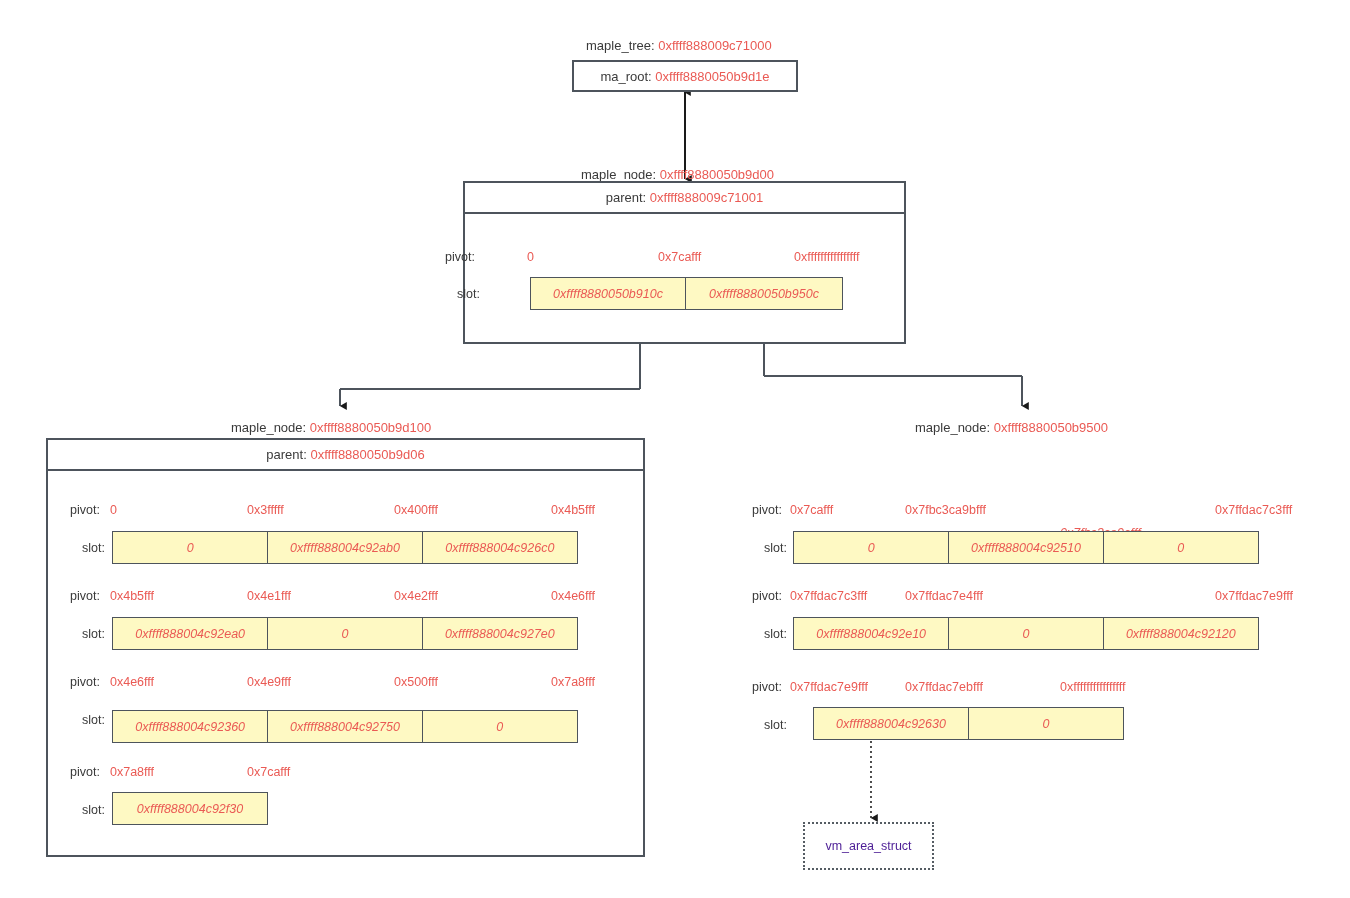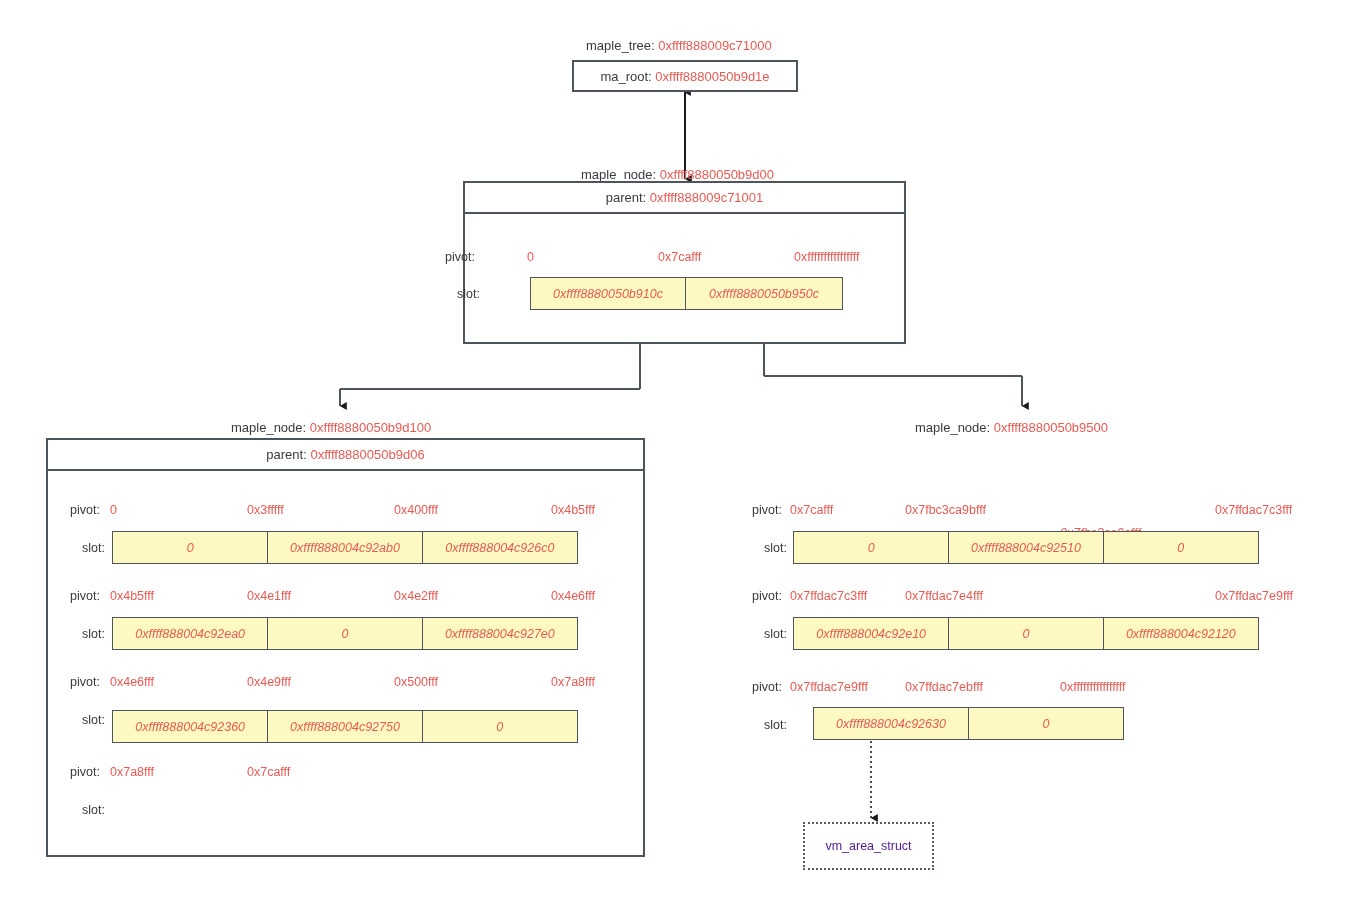--- a/index.html
+++ b/index.html
@@ -198,20 +198,23 @@
   <div class="slotrow" style="left:112px;top:703px;width:466px;height:33px;margin-top:7px;">
     <div class="slotcell" style="width:156px;">0xffff888004c92360</div>
     <div class="slotcell" style="width:155px;">0xffff888004c92750</div>
     <div class="slotcell" style="width:155px;">0</div>
   </div>
 
   <div class="rowlabel" style="left:52px;top:765px;width:48px;">pivot:</div>
   <div class="pivot" style="left:110px;top:765px;">0x7a8fff</div>
   <div class="pivot" style="left:247px;top:765px;">0x7cafff</div>
   <div class="rowlabel" style="left:57px;top:803px;width:48px;">slot:</div>
+  <div class="slotrow" style="left:112px;top:792px;width:156px;height:33px;">
+    <div class="slotcell" style="width:156px;">0xffff888004c92f30</div>
+  </div>
 
   <div class="lbl-title" style="left:915px;top:420px;">
     <span>maple_node: </span><span class="addr">0xffff8880050b9500</span>
   </div>
 
 
   <div class="rowlabel" style="left:734px;top:503px;width:48px;">pivot:</div>
   <div class="pivot" style="left:790px;top:503px;">0x7cafff</div>
   <div class="pivot" style="left:905px;top:503px;">0x7fbc3ca9bfff</div>
   <div class="pivot" style="left:1060px;top:526px;font-style:italic;">0x7fbc3ca9cfff</div>

